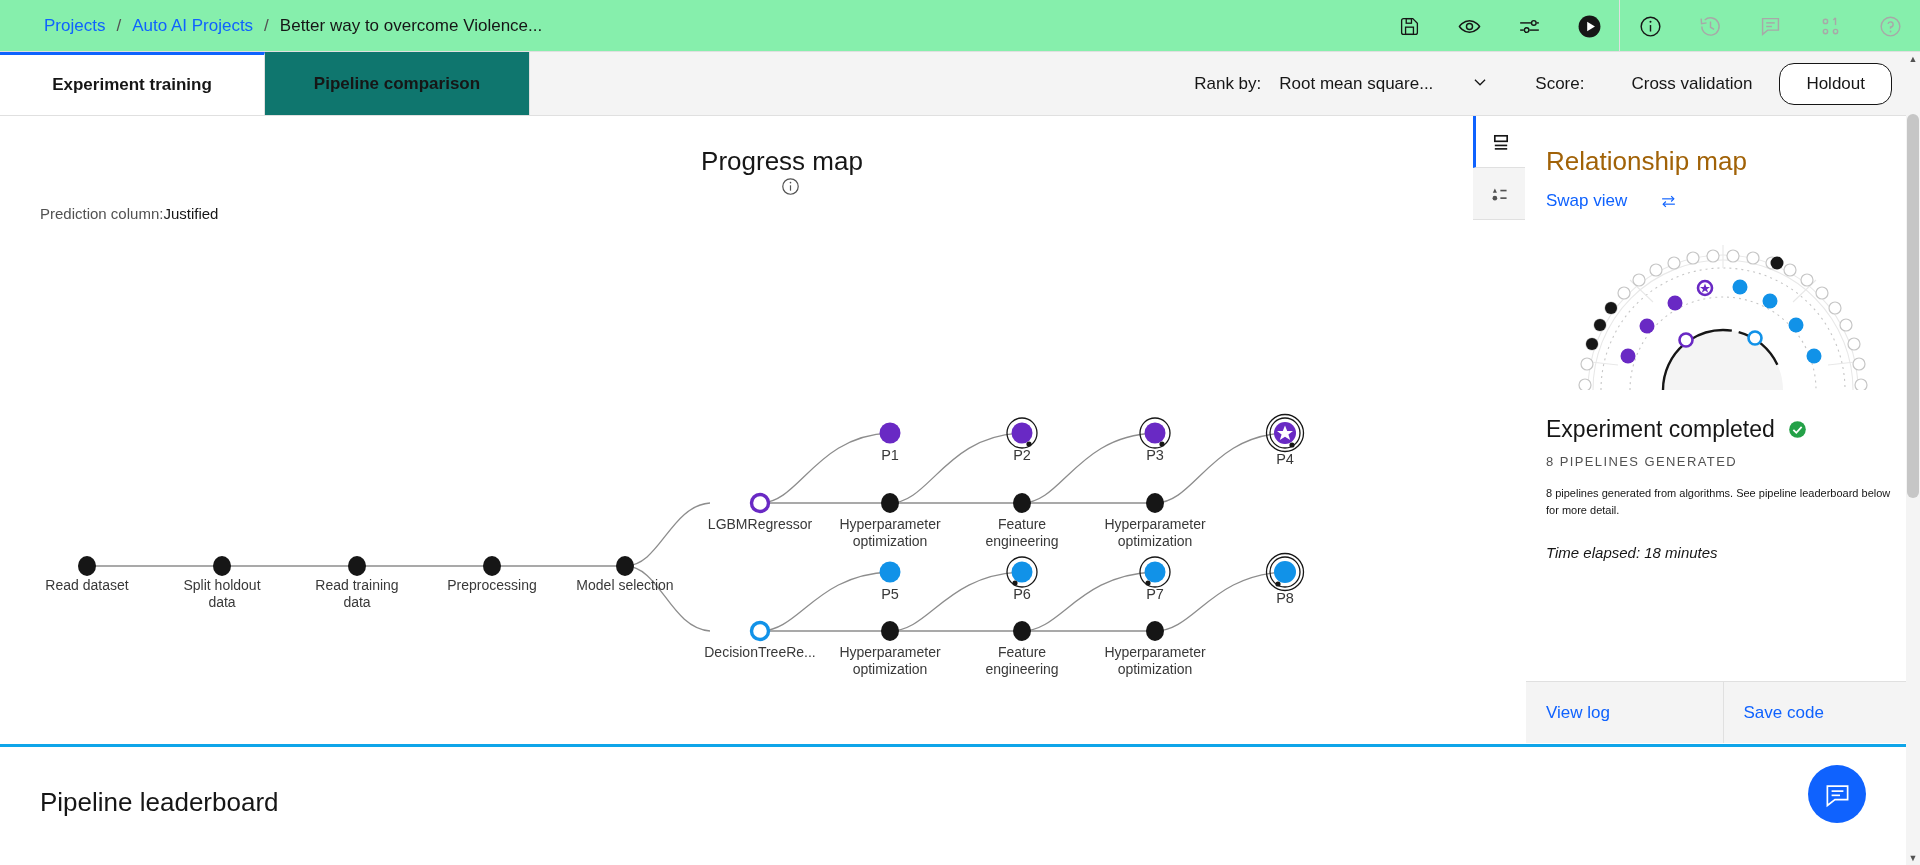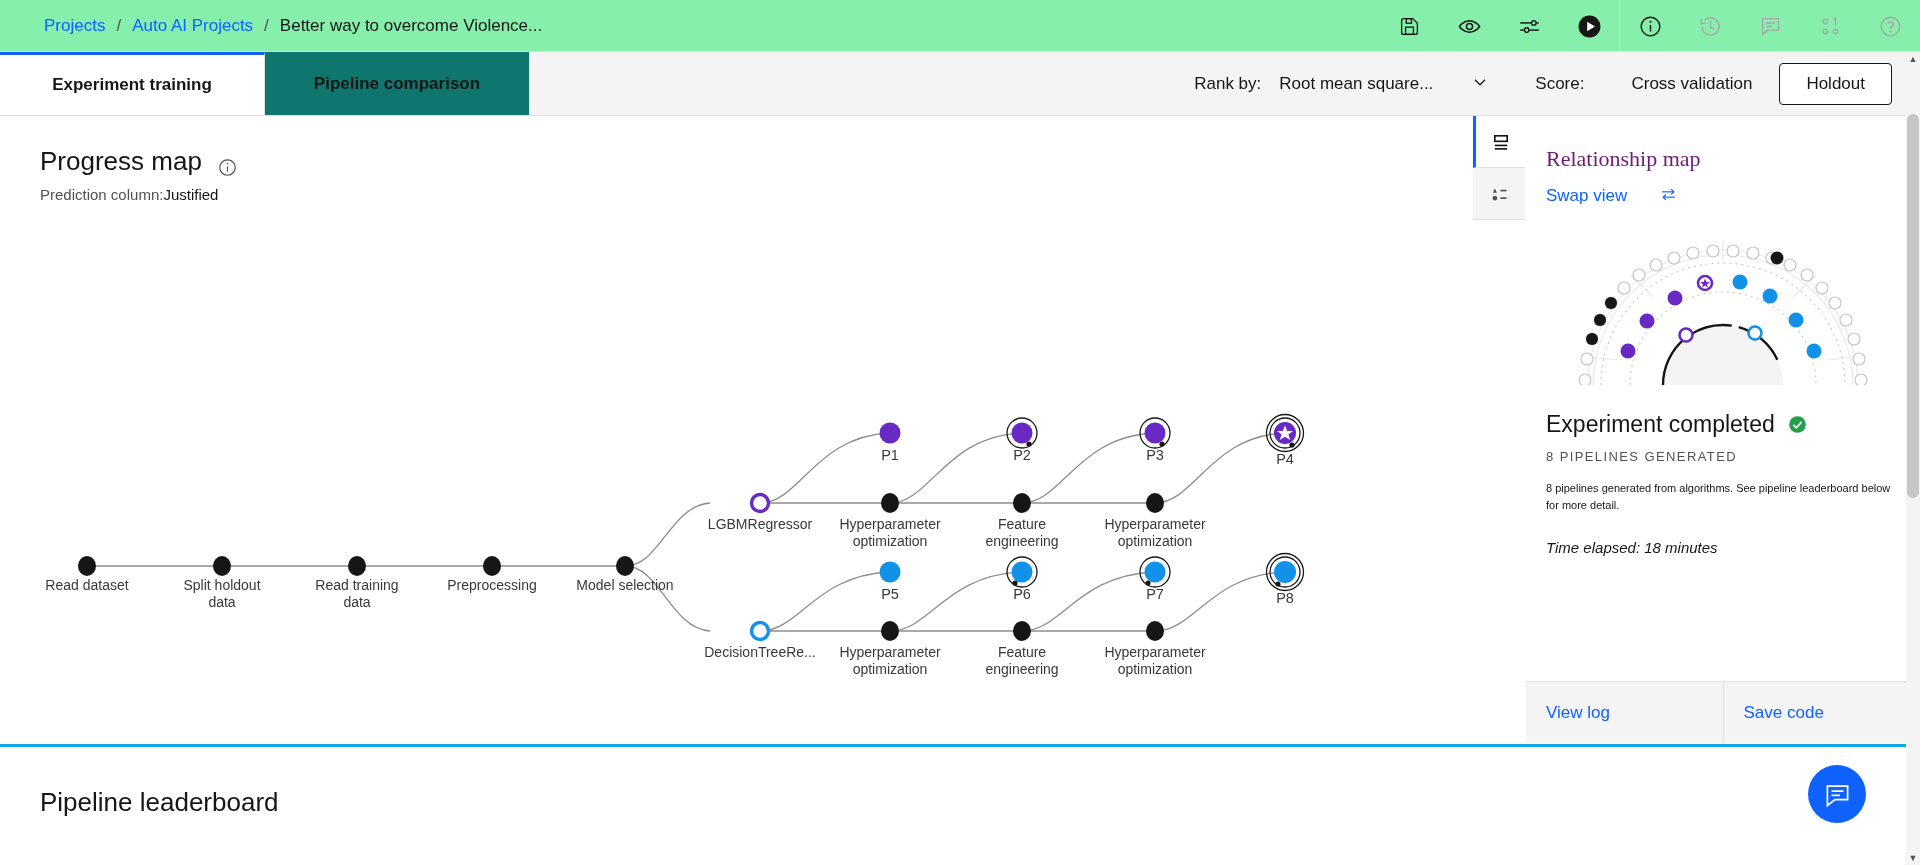--- a/index.html
+++ b/index.html
@@ -58,28 +58,28 @@
   }
   .rank-value { font-size: 17px; color: #161616; white-space: nowrap; }
   .chev { margin-left: 28px; }
   .score-label { font-size: 17px; color: #161616; margin-right: 20px; white-space: nowrap; }
   .seg { display: flex; height: 42px; }
   .seg-btn {
     display: flex; align-items: center; justify-content: center;
     padding: 0 26px; font-size: 17px; color: #161616; cursor: pointer;
     background: transparent; border: 1px solid transparent;
   }
-  .seg-btn.sel { background: #ffffff; border: 1px solid #161616; border-radius: 4px; }
+  .seg-btn.sel { background: #ffffff; border: 1px solid #161616; border-radius: 15px; }
 
   
   .canvas {
     position: absolute; top: 116px; left: 0; width: 1525px; height: 627px;
     background: #ffffff; border-right: 1px solid #e0e0e0; overflow: hidden;
   }
-  .pm-title-row { display: flex; align-items: flex-end; padding: 30px 0 0 40px; }
+  .pm-title-row { display: flex; align-items: center; padding: 30px 0 0 40px; flex-direction: column; }
   .pm-title { font-size: 26px; font-weight: 400; color: #161616; }
   .info-inline { margin-left: 16px; display: flex; align-items: center; cursor: pointer; }
   .pm-sub { padding: 9px 0 0 40px; font-size: 15px; color: #525252; }
   .pm-sub .val { color: #161616; margin-left: 0; }
 
   .mapsvg { position: absolute; top: 195px; left: 0; }
 
   
   .rail {
     position: absolute; top: 116px; left: 1473px; width: 52px; height: 627px;
@@ -90,23 +90,23 @@
     cursor: pointer; border-bottom: 1px solid #e0e0e0; background: #ffffff;
   }
   .rail-btn.active { border-left: 3px solid #0f62fe; background: #ffffff; }
   .rail-btn.inactive { background: #f4f4f4; }
 
   
   .rpanel {
     position: absolute; top: 116px; left: 1526px; width: 394px; height: 627px;
     background: #ffffff; display: flex; flex-direction: column;
   }
-  .rp-title { font-size: 22px; font-weight: 400; padding: 30px 0 0 20px; color: #701a75; font-family: Liberation Serif, serif; }
+  .rp-title { font-size: 26px; font-weight: 400; padding: 30px 0 0 20px; color: #a16207; }
   .swap {
-    display: flex; align-items: flex-start; padding: 14px 0 0 20px;
+    display: flex; align-items: center; padding: 14px 0 0 20px;
     color: #0f62fe; font-size: 17px; cursor: pointer; width: fit-content; gap: 23px;
   }
   .swap .swicon { margin-left: 10px; display: flex; }
 
   .relmap { display: flex; justify-content: center; margin-top: 14px; }
 
   .status { padding: 0 22px 0 20px; }
   .status-head { display: flex; align-items: center; margin-top: 26px; }
   .status-title { font-size: 23px; font-weight: 400; color: #161616; }
   .status-check { margin-left: 13px; display: flex; }

